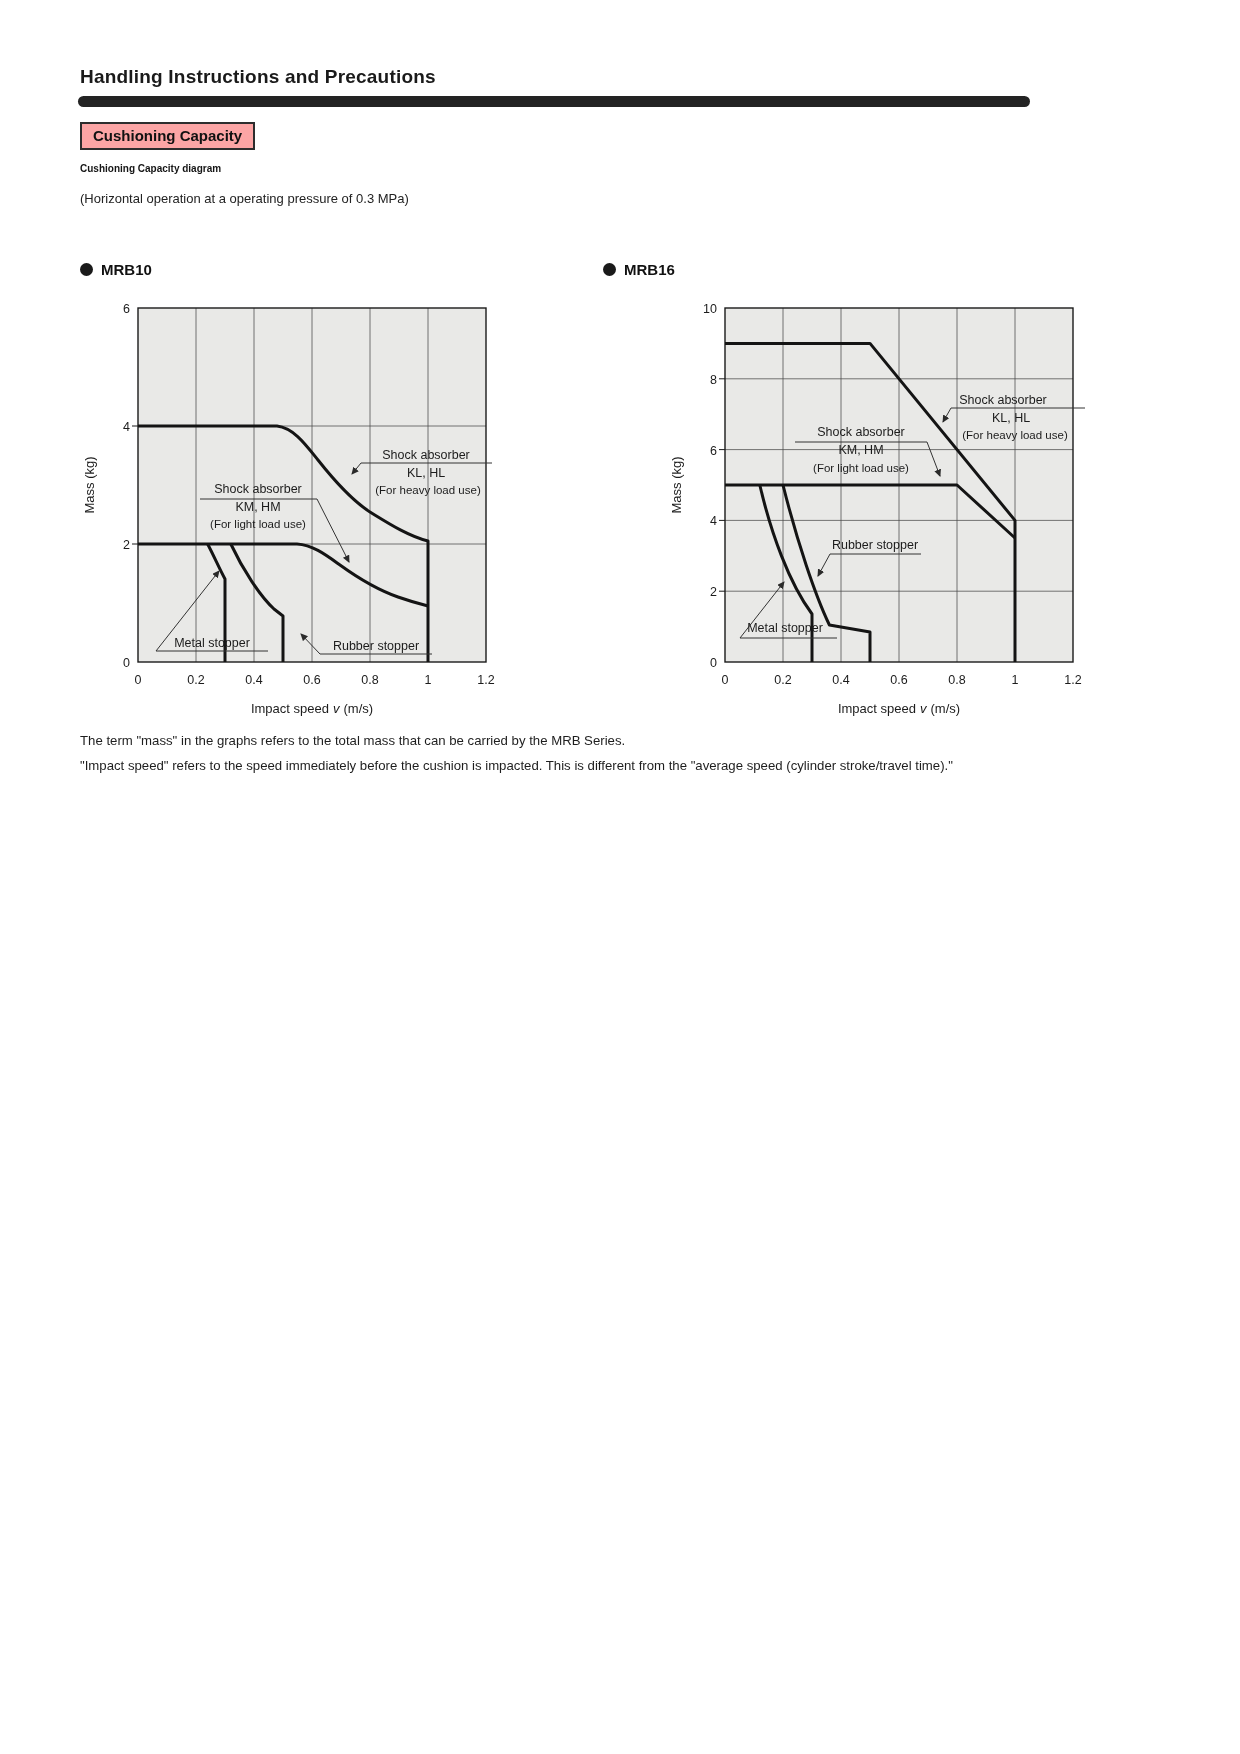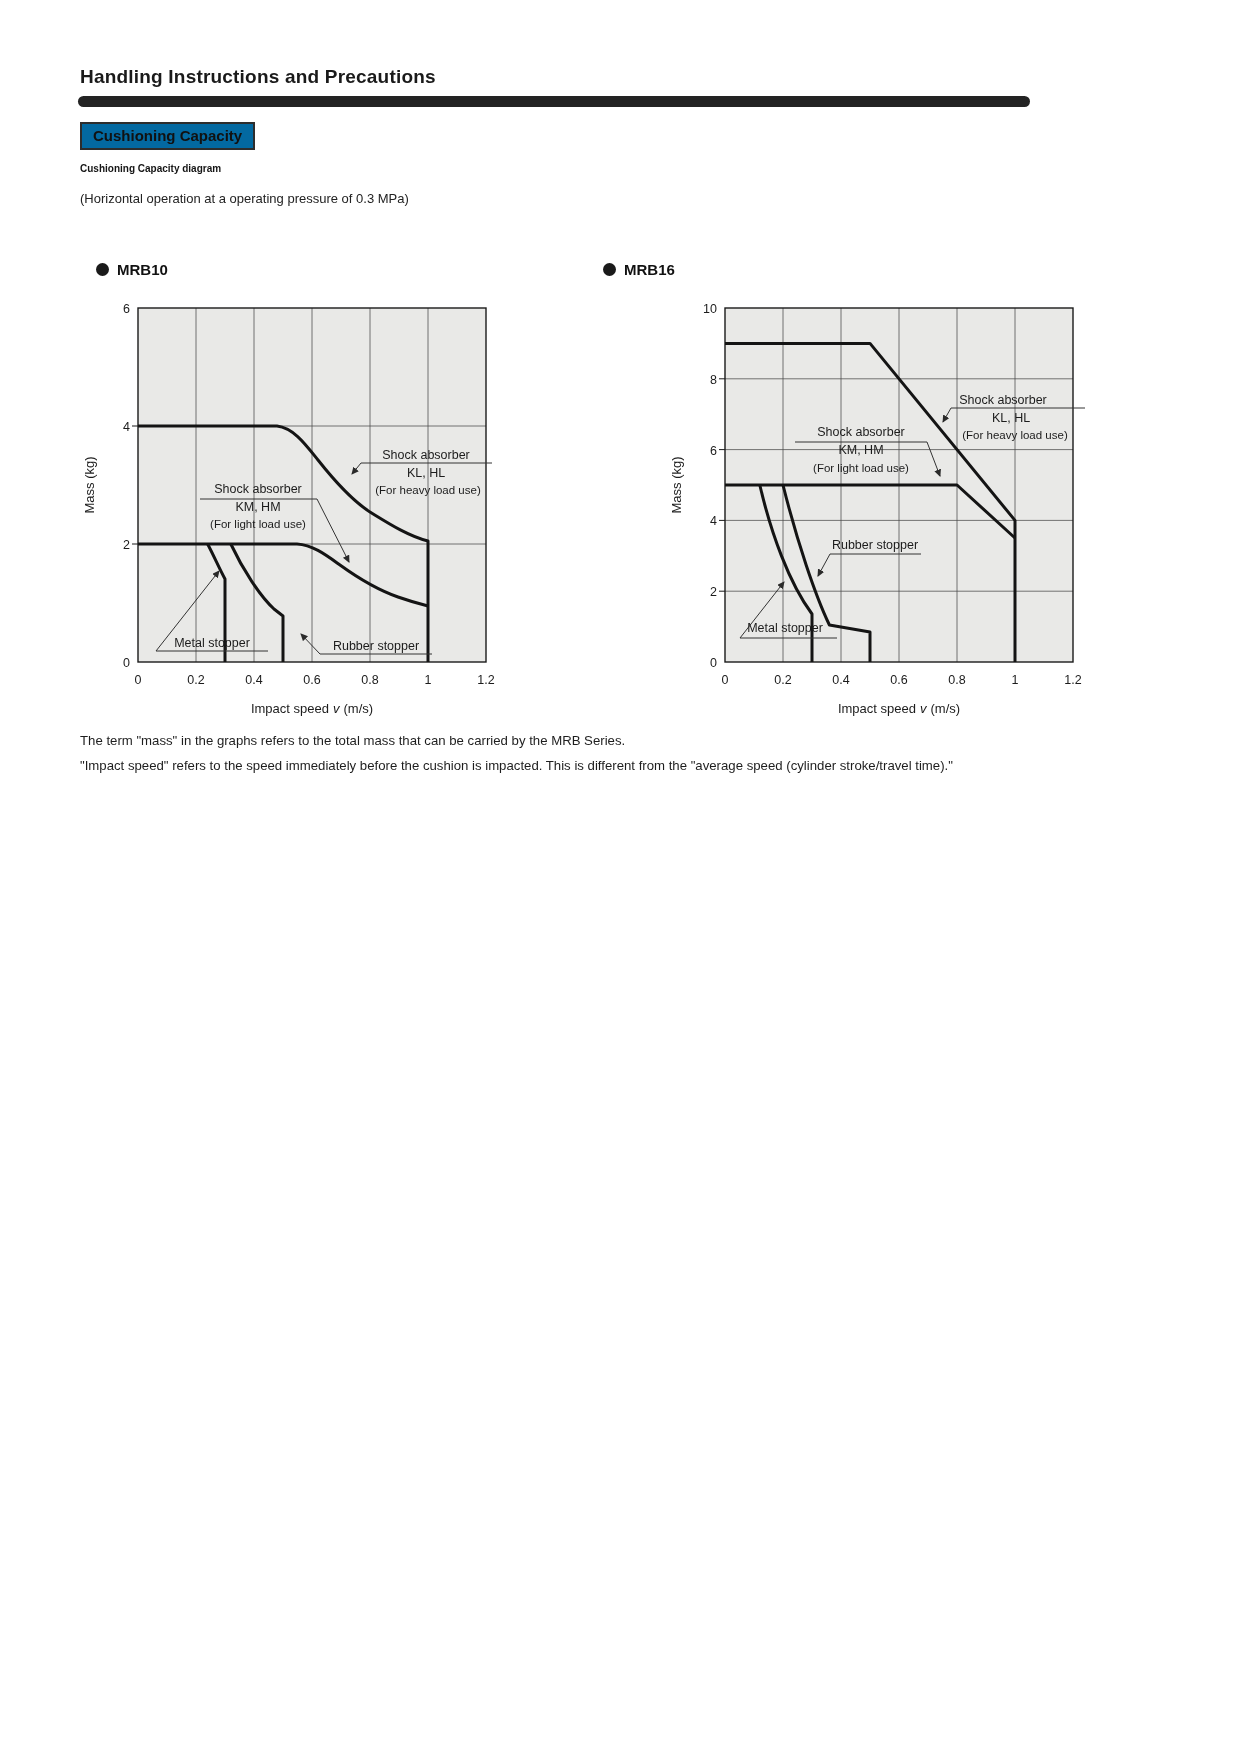--- a/index.html
+++ b/index.html
@@ -1,21 +1,21 @@
 <!DOCTYPE html>
 <html><head>
 <meta charset="utf-8">
 <style>
   html,body{margin:0;padding:0;background:#ffffff;}
   .page{position:relative;width:1240px;height:1424px;background:#ffffff;
         font-family:"Liberation Sans", sans-serif;color:#1c1c1c;overflow:hidden;}
   .abs{position:absolute;}
   .page-title{left:80px;top:66px;font-size:19px;font-weight:bold;color:#1a1a1a;letter-spacing:.2px;}
   .title-bar{left:78px;top:96px;width:952px;height:11px;background:#232323;border-radius:6px;}
-  .badge{left:80px;top:122px;background:#0369a1;border:2px solid #2d2d2d;
+  .badge{left:80px;top:122px;background:#fca5a5;border:2px solid #2d2d2d;
          padding:3px 11px 4px 11px;font-size:15px;font-weight:bold;color:#111;}
   .diagram-title{left:80px;top:163px;font-size:10px;font-weight:bold;color:#151515;}
   .cond-note{left:80px;top:191px;font-size:13px;color:#222;}
   .chart-head{top:261px;display:flex;align-items:center;gap:8px;}
   .bullet{width:13px;height:13px;border-radius:50%;background:#1a1a1a;display:inline-block;}
   .chart-head .t{font-size:15px;font-weight:bold;color:#111;}
   .footnote{left:80px;font-size:13.2px;color:#1e1e1e;}
   svg text{font-family:"Liberation Sans", sans-serif;fill:#1c1c1c;}
   .gridline{stroke:#4a4a4a;stroke-width:.75;}
   .plot-border{fill:none;stroke:#1a1a1a;stroke-width:1.4;}
@@ -35,21 +35,21 @@
 <body>
 
 <div class="page">
 
   <div class="abs page-title">Handling Instructions and Precautions</div>
   <div class="abs title-bar"></div>
   <div class="abs badge">Cushioning Capacity</div>
   <div class="abs diagram-title">Cushioning Capacity diagram</div>
   <div class="abs cond-note">(Horizontal operation at a operating pressure of 0.3 MPa)</div>
 
-  <div class="abs chart-head" style="left:96px;">
+  <div class="abs chart-head" style="left:80px;">
     <span class="bullet"></span>
     <span class="t">MRB10</span>
   </div>
   <div class="abs chart-head" style="left:603px;">
     <span class="bullet"></span>
     <span class="t">MRB16</span>
   </div>
 
   <svg class="abs" style="left:78px;top:293px;" width="470" height="432" viewBox="0 0 470 432">
     <defs>

